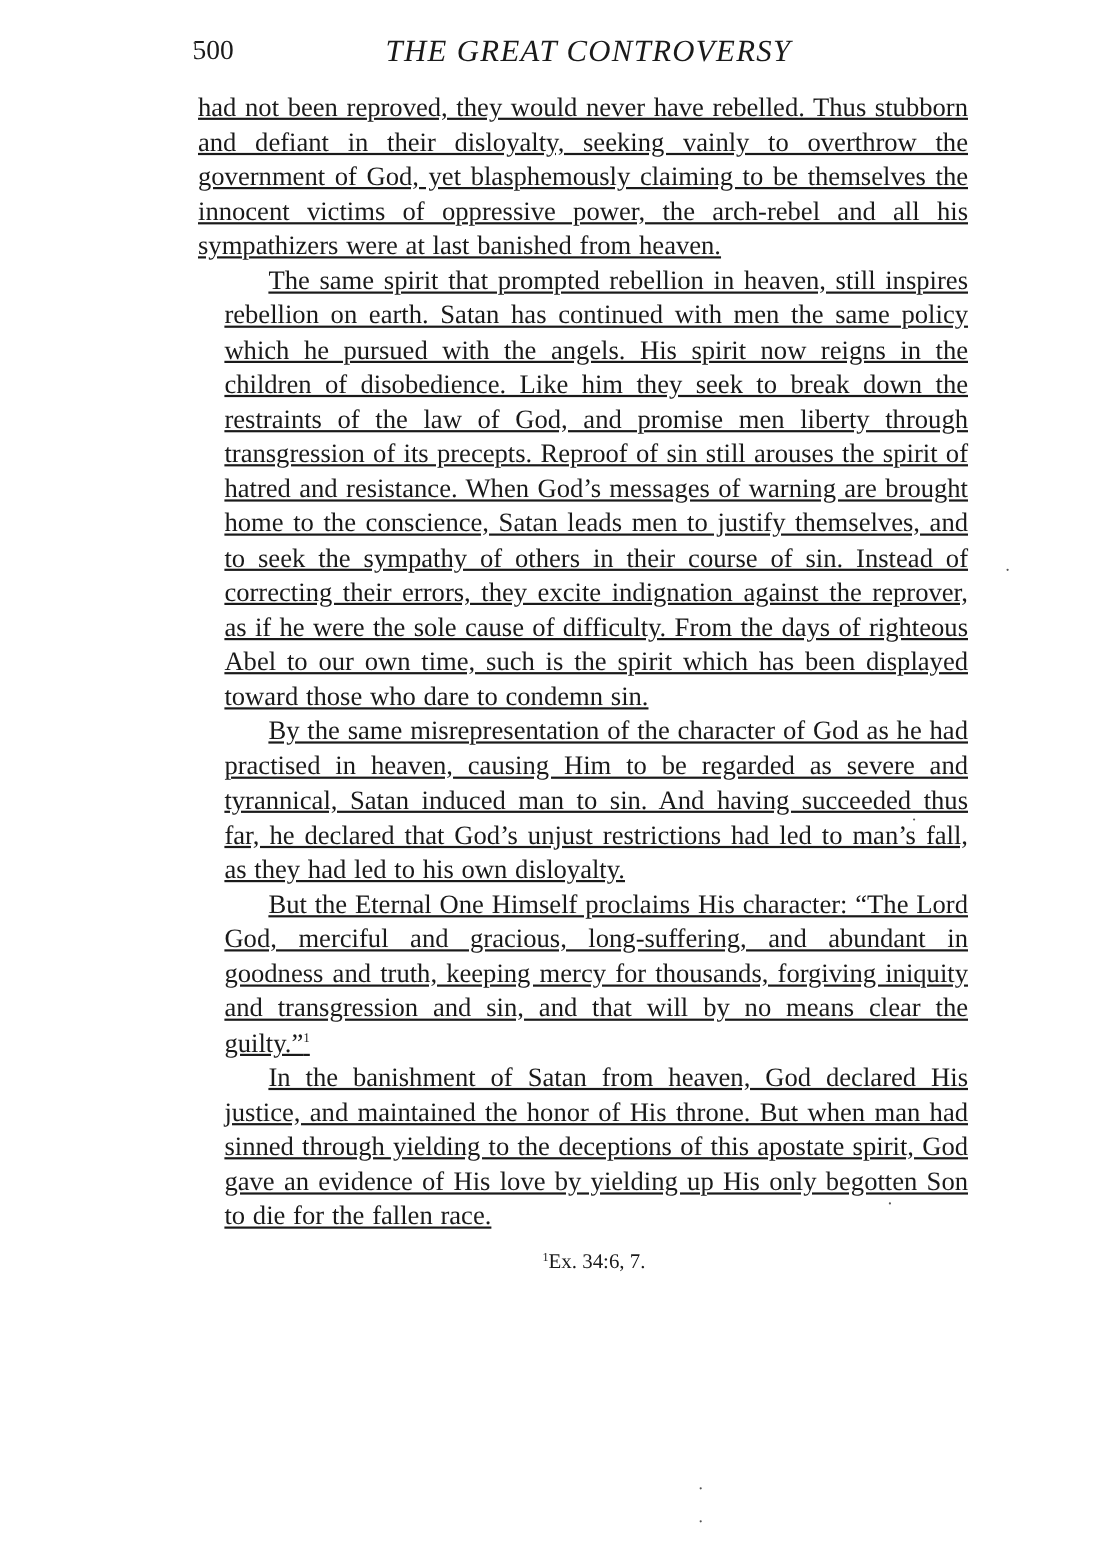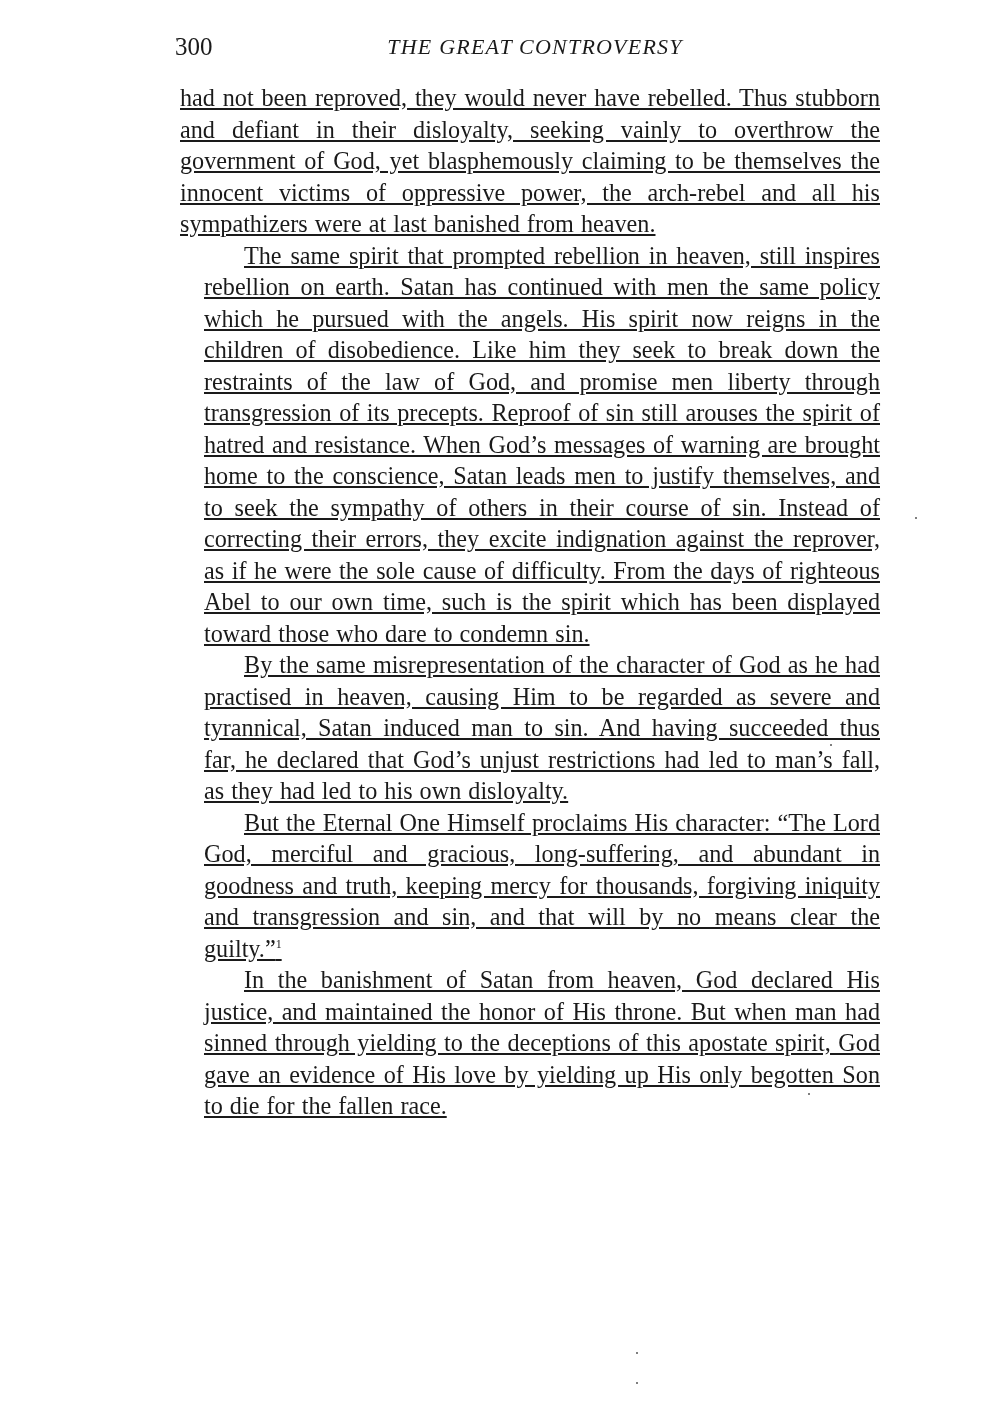--- a/index.html
+++ b/index.html
@@ -33,21 +33,21 @@
       top: 0;
       font-size: 25px;
     }
     .running-title {
       position: absolute;
       left: 0;
       right: 0;
       text-align: center;
       font-style: italic;
       letter-spacing: 1.2px;
-      font-size: 22px;
+      font-size: 28px;
       padding-left: 10px;
     }
     .body-text {
       margin-top: 18px;
       text-decoration: underline;
     }
     .para {
       margin: 0;
       font-size: 24.2px;
       line-height: 31.5px;
@@ -87,32 +87,37 @@
       background: #555;
       border-radius: 50%;
     }
   </style>
 </head>
 <body>
 
 <div class="page">
 
   <div class="running-head">
-    <span class="page-number">300</span>
+    <span class="page-number">500</span>
     <span class="running-title">THE GREAT CONTROVERSY</span>
   </div>
 
   <div class="body-text">
     <p class="para cont">had not been reproved, they would never have rebelled. Thus stubborn and defiant in their disloyalty, seeking vainly to overthrow the government of God, yet blasphemously claiming to be themselves the innocent victims of oppressive power, the arch-rebel and all his sympathizers were at last banished from heaven.</p>
     <p class="para indent">The same spirit that prompted rebellion in heaven, still inspires rebellion on earth.  Satan has continued with men the same policy which he pursued with the angels.  His spirit now reigns in the children of disobedience.  Like him they seek to break down the restraints of the law of God, and promise men liberty through transgression of its pre­cepts.  Reproof of sin still arouses the spirit of hatred and resistance.  When God’s messages of warning are brought home to the conscience, Satan leads men to justify them­selves, and to seek the sympathy of others in their course of sin.  Instead of correcting their errors, they excite indig­nation against the reprover, as if he were the sole cause of difficulty.  From the days of righteous Abel to our own time, such is the spirit which has been displayed toward those who dare to condemn sin.</p>
     <p class="para indent">By the same misrepresentation of the character of God as he had practised in heaven, causing Him to be regarded as severe and tyrannical, Satan induced man to sin.  And having succeeded thus far, he declared that God’s unjust restrictions had led to man’s fall, as they had led to his own disloyalty.</p>
     <p class="para indent"><span>But the Eternal One Himself proclaims His character: “The Lord God, merciful and gracious, long-suffering, and abundant in goodness and truth, keeping mercy for thou­sands, forgiving iniquity and transgression and sin, and that will by no means clear the guilty.”</span><sup class="fn-mark">1</sup></p>
     <p class="para indent">In the banishment of Satan from heaven, God declared His justice, and maintained the honor of His throne.  But when man had sinned through yielding to the deceptions of this apostate spirit, God gave an evidence of His love by yielding up His only begotten Son to die for the fallen race.</p>
   </div>
 
+  <div class="footnotes">
+    <div class="footnote">
+      <sup>1</sup><span>Ex. 34:6, 7.</span>
+    </div>
+  </div>
 </div>
 
 <span class="speck" style="left:915px; top:517px;"></span>
 <span class="speck" style="left:830px; top:744px;"></span>
 <span class="speck" style="left:808px; top:1093px;"></span>
 <span class="speck" style="left:636px; top:1352px;"></span>
 <span class="speck" style="left:636px; top:1382px;"></span>
 <span class="speck" style="left:176px; top:38px;"></span>
 
 </body></html>

